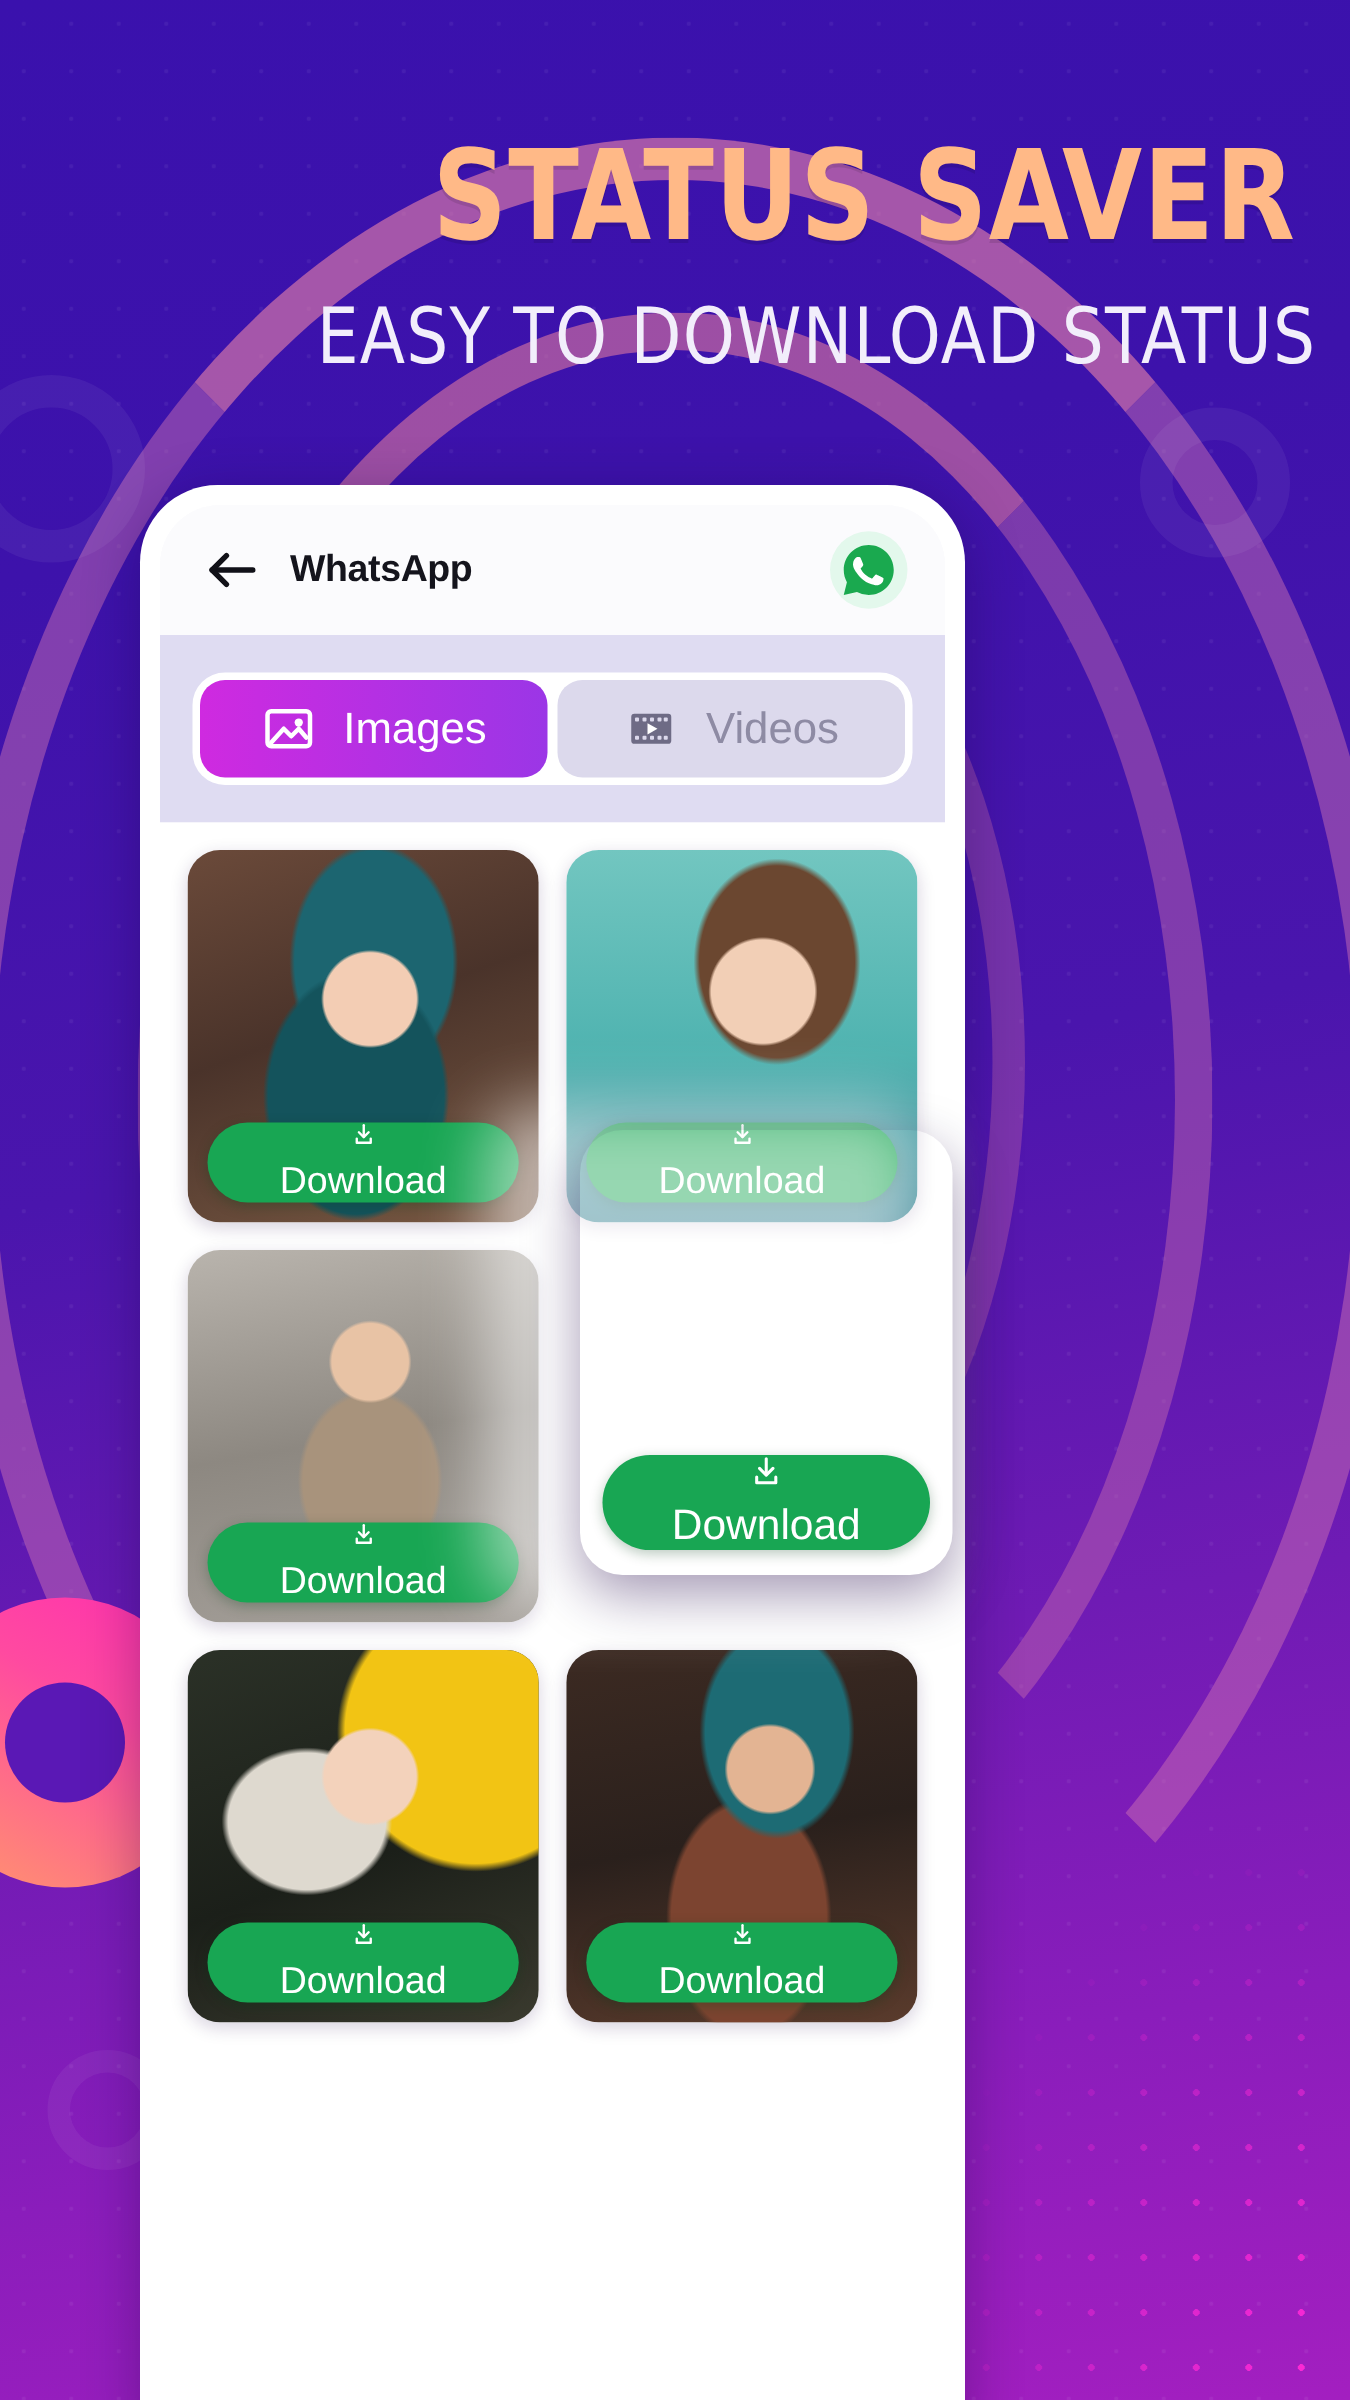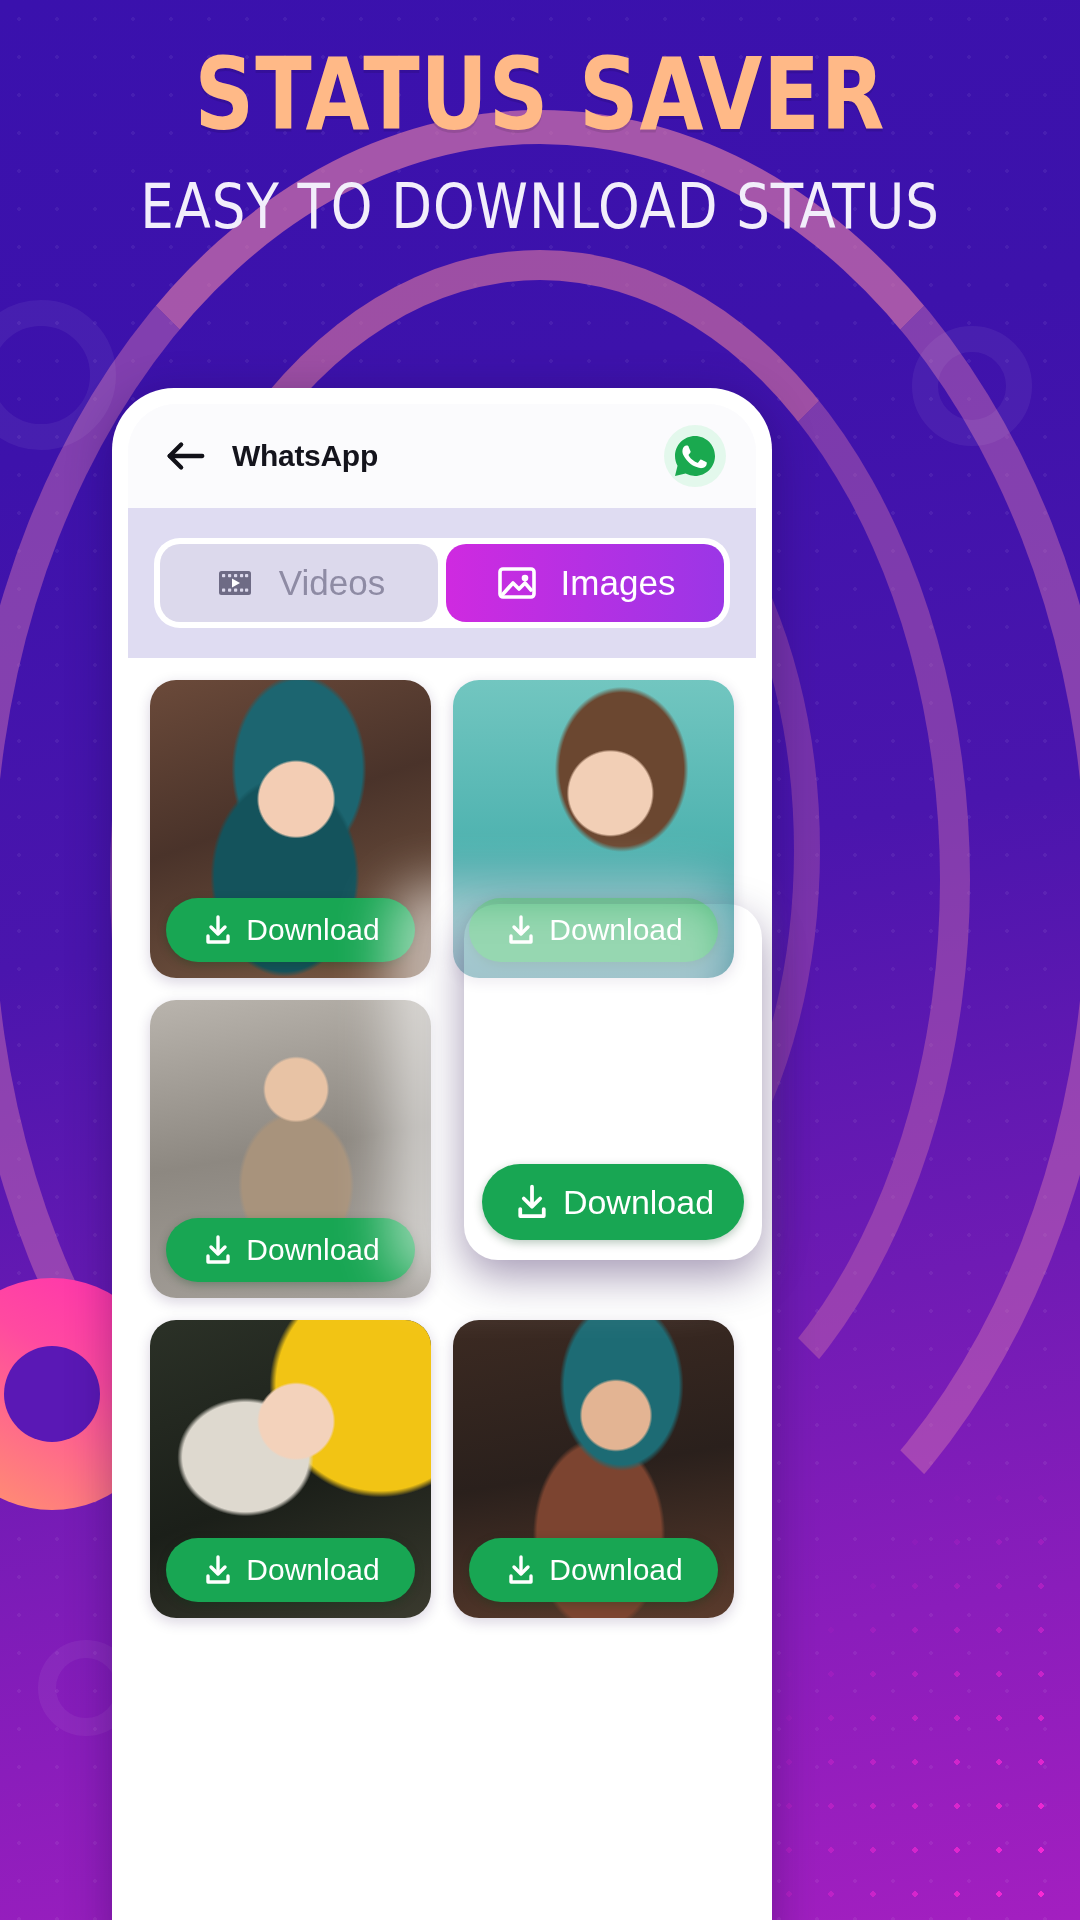--- a/index.html
+++ b/index.html
@@ -81,21 +81,21 @@
     z-index:1;
   }
   .donut::after {
     content:""; position:absolute; left:50%; top:50%;
     transform:translate(-50%,-50%);
     width:96px; height:96px; border-radius:50%;
     background:#5a18b5;
   }
 
   
-  #header { position:relative; z-index:3; text-align:center; padding-top:46px; }
+  #header { position:relative; z-index:3; text-align:right; padding-top:108px; }
   .title {
     font-family:"DejaVu Sans Condensed","Liberation Sans Narrow","Liberation Sans", sans-serif;
     font-weight:700;
     font-size:100px;
     letter-spacing:1px;
     color:#ffb987;
     line-height:.98;
     transform:scaleX(.92);
     text-shadow:0 3px 0 rgba(0,0,0,.10);
   }
@@ -197,24 +197,25 @@
     height:298px;
     box-shadow:0 4px 14px rgba(40,10,80,.18);
   }
   .card .photo { position:absolute; inset:0; }
   .dl-btn {
     position:absolute;
     left:16px; right:16px; bottom:16px;
     height:64px;
     border-radius:34px;
     background:#18a653;
-    display:flex; align-items:center; justify-content:center;
+    display:flex; align-items:center; justify-content:space-between;
     gap:11px;
     cursor:pointer;
     box-shadow:0 3px 10px rgba(0,60,20,.28);
+    flex-direction:column;
   }
   .dl-label { color:#fff; font-size:30px; font-weight:500; }
 
   
   .featured {
     position:absolute;
     left:352px; top:516px;
     width:298px; height:356px;
     border-radius:34px;
     overflow:hidden;
@@ -301,49 +302,49 @@
         <svg width="48" height="48" viewBox="0 0 48 48">
           <path d="M24 4C12.95 4 4 12.95 4 24c0 3.53.92 6.85 2.53 9.73L4 44l10.55-2.46A19.9 19.9 0 0 0 24 44c11.05 0 20-8.95 20-20S35.05 4 24 4z" fill="#1aa94f"></path>
           <path d="M17.6 14.6c-.45-1-.93-1-1.35-1h-1.15c-.4 0-1.05.15-1.6.75-.55.6-2.1 2.05-2.1 5s2.15 5.8 2.45 6.2c.3.4 4.15 6.65 10.25 9.05 5.07 2 6.1 1.6 7.2 1.5 1.1-.1 3.55-1.45 4.05-2.85.5-1.4.5-2.6.35-2.85-.15-.25-.55-.4-1.15-.7-.6-.3-3.55-1.75-4.1-1.95-.55-.2-.95-.3-1.35.3-.4.6-1.55 1.95-1.9 2.35-.35.4-.7.45-1.3.15-.6-.3-2.53-.93-4.82-2.97-1.78-1.59-2.98-3.55-3.33-4.15-.35-.6-.04-.92.26-1.22.27-.27.6-.7.9-1.05.3-.35.4-.6.6-1 .2-.4.1-.75-.05-1.05-.15-.3-1.32-3.26-1.85-4.46z" fill="#ffffff"></path>
         </svg>
       </div>
     </div>
 
     <div class="tab-area">
       <div class="tab-bar">
 
+        <div class="tab active">
+          <svg width="44" height="44" viewBox="0 0 44 44">
+            <rect x="5" y="8" width="34" height="28" rx="3" fill="none" stroke="#ffffff" stroke-width="3.6"></rect>
+            <circle cx="30" cy="17" r="3.3" fill="#ffffff"></circle>
+            <path d="M8 33 L18 22 L24 28 L30 22 L36 29" fill="none" stroke="#ffffff" stroke-width="3.6" stroke-linejoin="round" stroke-linecap="round"></path>
+          </svg>
+          <span class="tab-label">Images</span>
+        </div>
+
         <div class="tab inactive">
           <svg width="44" height="44" viewBox="0 0 44 44">
             <rect x="6" y="10" width="32" height="24" rx="2.5" fill="#6e6b85"></rect>
             <g fill="#dcd9ec">
               <rect x="9" y="13" width="3.2" height="3.2" rx=".8"></rect>
               <rect x="15" y="13" width="3.2" height="3.2" rx=".8"></rect>
               <rect x="21" y="13" width="3.2" height="3.2" rx=".8"></rect>
               <rect x="27" y="13" width="3.2" height="3.2" rx=".8"></rect>
               <rect x="32" y="13" width="3.2" height="3.2" rx=".8"></rect>
               <rect x="9" y="27.6" width="3.2" height="3.2" rx=".8"></rect>
               <rect x="15" y="27.6" width="3.2" height="3.2" rx=".8"></rect>
               <rect x="21" y="27.6" width="3.2" height="3.2" rx=".8"></rect>
               <rect x="27" y="27.6" width="3.2" height="3.2" rx=".8"></rect>
               <rect x="32" y="27.6" width="3.2" height="3.2" rx=".8"></rect>
             </g>
             <path d="M19 17.5 L27 22 L19 26.5 Z" fill="#ffffff"></path>
           </svg>
           <span class="tab-label">Videos</span>
         </div>
 
-        <div class="tab active">
-          <svg width="44" height="44" viewBox="0 0 44 44">
-            <rect x="5" y="8" width="34" height="28" rx="3" fill="none" stroke="#ffffff" stroke-width="3.6"></rect>
-            <circle cx="30" cy="17" r="3.3" fill="#ffffff"></circle>
-            <path d="M8 33 L18 22 L24 28 L30 22 L36 29" fill="none" stroke="#ffffff" stroke-width="3.6" stroke-linejoin="round" stroke-linecap="round"></path>
-          </svg>
-          <span class="tab-label">Images</span>
-        </div>
-
       </div>
     </div>
 
     <div class="grid-area">
       <div class="grid">
 
         <div class="card">
           <div class="photo p1"></div>
           <div class="dl-btn">
             <svg width="34" height="34" viewBox="0 0 34 34">

